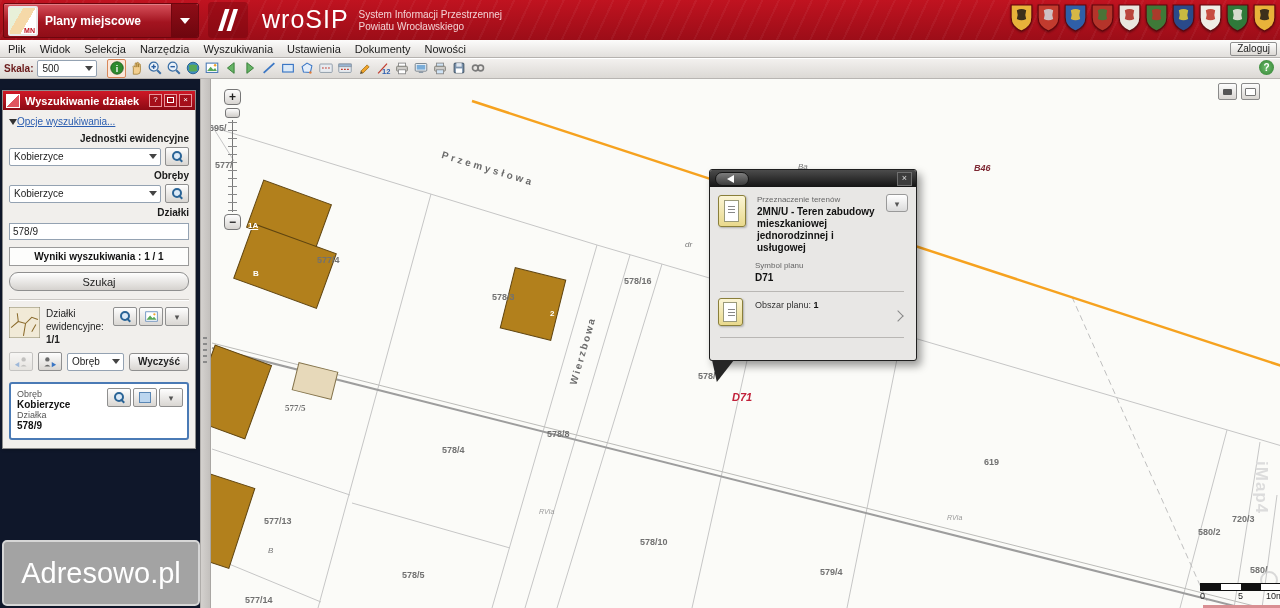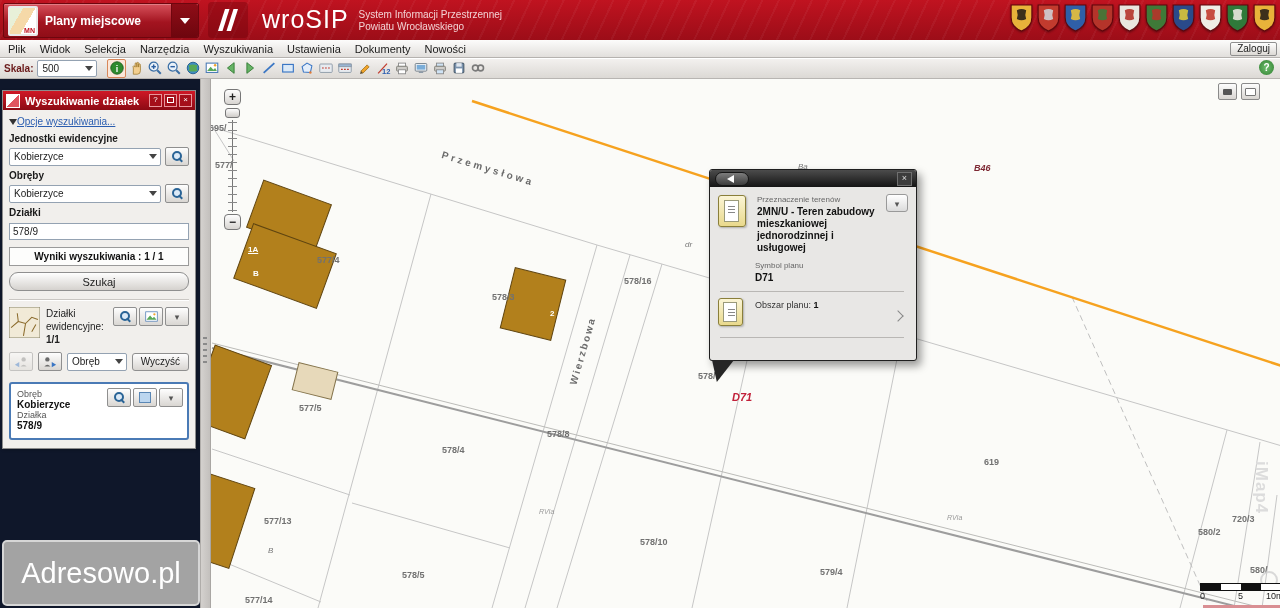--- a/index.html
+++ b/index.html
@@ -53,40 +53,40 @@
   .panel{margin:11px 4px 0 2px;border:1px solid #8c8c8c;background:#f1efec;box-shadow:1px 1px 3px rgba(0,0,0,.2);}
   .panel-hd{height:19px;background:linear-gradient(#d01826,#8c0a14);display:flex;align-items:center;padding:0 3px;}
   .panel-hd .ttl-ic{width:12px;height:12px;background:linear-gradient(135deg,#fff 50%,#e05560 50%);border:1px solid #fff;margin-right:5px;}
   .panel-hd .ttl{color:#fff;font-weight:bold;font-size:11px;flex:1;}
   .hd-btn{width:11px;height:11px;margin-left:2px;background:#a50f1a;border:1px solid #e8959b;color:#fff;font-size:8px;line-height:9px;text-align:center;cursor:pointer;}
   .hd-btn .rst{display:block;width:5px;height:4px;border:1px solid #fff;margin:2px auto;}
   .panel-bd{padding:5px 6px 8px 6px;}
   .opts-row{display:flex;align-items:center;margin:1px 0 6px 0;}
   .tri-sm{width:0;height:0;border-left:4px solid transparent;border-right:4px solid transparent;border-top:6px solid #333;}
   .link{font-size:10px;color:#2a5db0;text-decoration:underline;cursor:pointer;}
-  .f-label{font-size:10px;font-weight:bold;color:#1a1a1a;margin:4px 0 3px 0;}
+  .f-label{font-size:10px;font-weight:bold;color:#1a1a1a;margin:4px 0 3px 0;text-align:right;}
   .f-row{display:flex;align-items:center;gap:4px;margin-bottom:3px;}
   .f-row .fsel{flex:1;height:16px;}
   .sq-btn{height:17px;min-width:22px;background:linear-gradient(#fefefe,#d9d6d2);border:1px solid #8f8f8f;border-radius:2px;display:inline-flex;align-items:center;justify-content:center;cursor:pointer;}
   .lens{position:relative;width:13px;height:13px;display:inline-block;}
   .lens::before{content:"";position:absolute;left:1px;top:1px;width:6px;height:6px;border:2px solid #2a6496;border-radius:50%;background:#dceaf7;}
   .lens::after{content:"";position:absolute;right:1px;bottom:2px;width:5px;height:2px;background:#2a6496;transform:rotate(45deg);}
   .ti{width:100%;box-sizing:border-box;height:17px;border:1px solid #94a2b2;font-size:10px;padding:0 3px;font-family:inherit;color:#222;background:#fff;}
   .res-box{margin-top:7px;border:1px solid #9a9a9a;background:#fdfdfc;text-align:center;font-size:10px;font-weight:bold;padding:3px 0;color:#111;}
   .szukaj{display:block;width:100%;margin-top:6px;height:19px;background:linear-gradient(#fefefe,#d5d2ce);border:1px solid #8f8f8f;border-radius:9px;font-size:11px;color:#222;cursor:pointer;font-family:inherit;}
   .sep{border:0;border-top:1px solid #c9c6c2;border-bottom:1px solid #fff;margin:8px 0 6px 0;}
   .layer-row{display:flex;align-items:flex-start;gap:6px;}
   .thumb{width:31px;height:31px;flex:0 0 auto;}
   .layer-txt{font-size:10px;color:#222;line-height:13px;flex:1;}
   .layer-txt b{font-size:10px;}
   .mini-btns{display:flex;gap:2px;}
   .chev{color:#555;font-size:9px;font-family:"DejaVu Sans",sans-serif;}
   .act-row{display:flex;align-items:center;gap:5px;margin-top:6px;}
   .act-row .fsel{width:42px;height:16px;}
-  .wyczysc{margin-left:auto;height:18px;padding:0 8px;background:linear-gradient(#fefefe,#d9d6d2);border:1px solid #8f8f8f;border-radius:3px;font-size:10px;color:#222;cursor:pointer;font-family:inherit;}
+  .wyczysc{margin-left:auto;height:18px;padding:0 8px;background:linear-gradient(#fefefe,#d9d6d2);border:1px solid #8f8f8f;border-radius:3px;font-size:10px;color:#222;cursor:pointer;font-family:inherit;font-weight:bold;}
   .res-card{position:relative;margin-top:11px;border:2px solid #4a7ab5;border-radius:3px;background:#fff;padding:5px 6px;min-height:44px;}
   .res-card .lab{font-size:9px;color:#555;}
   .res-card .val{font-size:10px;font-weight:bold;color:#111;}
   .card-btns{position:absolute;right:4px;top:4px;display:flex;gap:2px;}
   .ext-ic{width:10px;height:9px;background:#bcd6ef;border:1px solid #5a87b5;}
   .adresowo{position:absolute;left:2px;top:461px;width:194px;height:62px;background:#a3a3a3;border:2px solid #d6d6d6;border-radius:5px;
     display:flex;align-items:center;justify-content:center;color:#fff;font-size:29px;z-index:60;}
   
   .map-svg{position:absolute;left:0;top:0;}
   .map-label{position:absolute;font-size:9px;font-weight:bold;color:#717171;white-space:nowrap;transform-origin:left center;}
@@ -519,29 +519,29 @@
             <rect x="84" y="288" width="40" height="28" fill="#e7d9ba" stroke="#84744c"></rect>
           </g>
       </svg>
 
       <div id="map-labels">
           <span class="map-label street" style="left: 231px; top: 70px; transform: rotate(17deg);">Przemysłowa</span>
           <span class="map-label street" style="left: 362px; top: 300px; transform: rotate(-74deg); letter-spacing: 2px;">Wierzbowa</span>
           <span class="map-label" style="left: -2px; top: 44px;">695/</span>
           <span class="map-label" style="left: 4px; top: 81px;">577/</span>
           <span class="map-label" style="left: 106px; top: 176px;">577/4</span>
-          <span class="map-label w" style="left: 37px; top: 166px; text-decoration: underline;">1A</span>
+          <span class="map-label w" style="left: 37px; top: 142px; text-decoration: underline;">1A</span>
           <span class="map-label w" style="left: 42px; top: 190px;">B</span>
           <span class="map-label" style="left: 281px; top: 213px;">578/3</span>
           <span class="map-label w" style="left: 339px; top: 230px;">2</span>
           <span class="map-label" style="left: 413px; top: 197px;">578/16</span>
           <span class="map-label it" style="left: 474px; top: 161px;">dr</span>
           <span class="map-label it" style="left: 587px; top: 83px;">Ba</span>
           <span class="map-label dkred" style="left: 763px; top: 84px;">B46</span>
-          <span class="map-label" style="left: 88px; top: 324px;">577/5</span>
+          <span class="map-label" style="left: 74px; top: 324px; font-family: Liberation Serif, serif;">577/5</span>
           <span class="map-label" style="left: 231px; top: 366px;">578/4</span>
           <span class="map-label" style="left: 336px; top: 350px;">578/8</span>
           <span class="map-label tiny" style="left: 328px; top: 429px;">RVIa</span>
           <span class="map-label" style="left: 53px; top: 437px;">577/13</span>
           <span class="map-label it" style="left: 57px; top: 467px;">B</span>
           <span class="map-label" style="left: 429px; top: 458px;">578/10</span>
           <span class="map-label" style="left: 34px; top: 516px;">577/14</span>
           <span class="map-label" style="left: 191px; top: 491px;">578/5</span>
           <span class="map-label" style="left: 487px; top: 292px;">578/9</span>
           <span class="map-label red" style="left: 521px; top: 312px;">D71</span>

